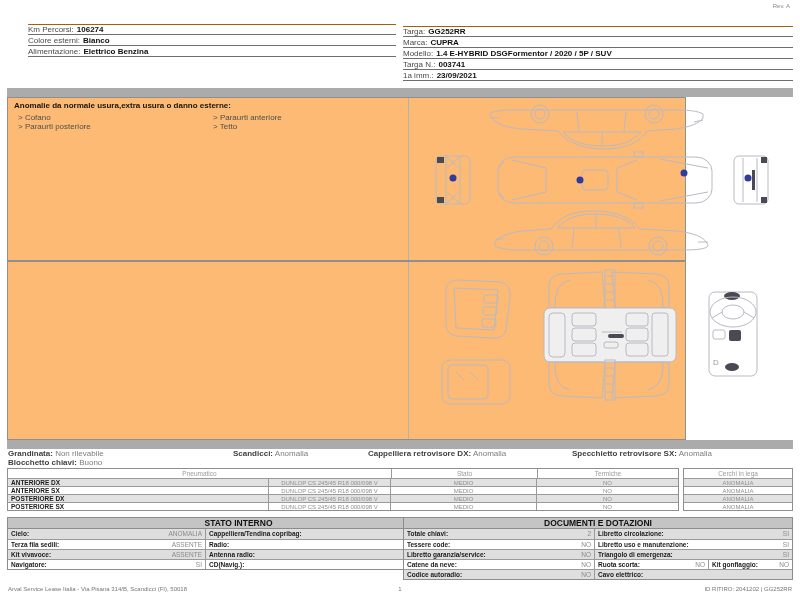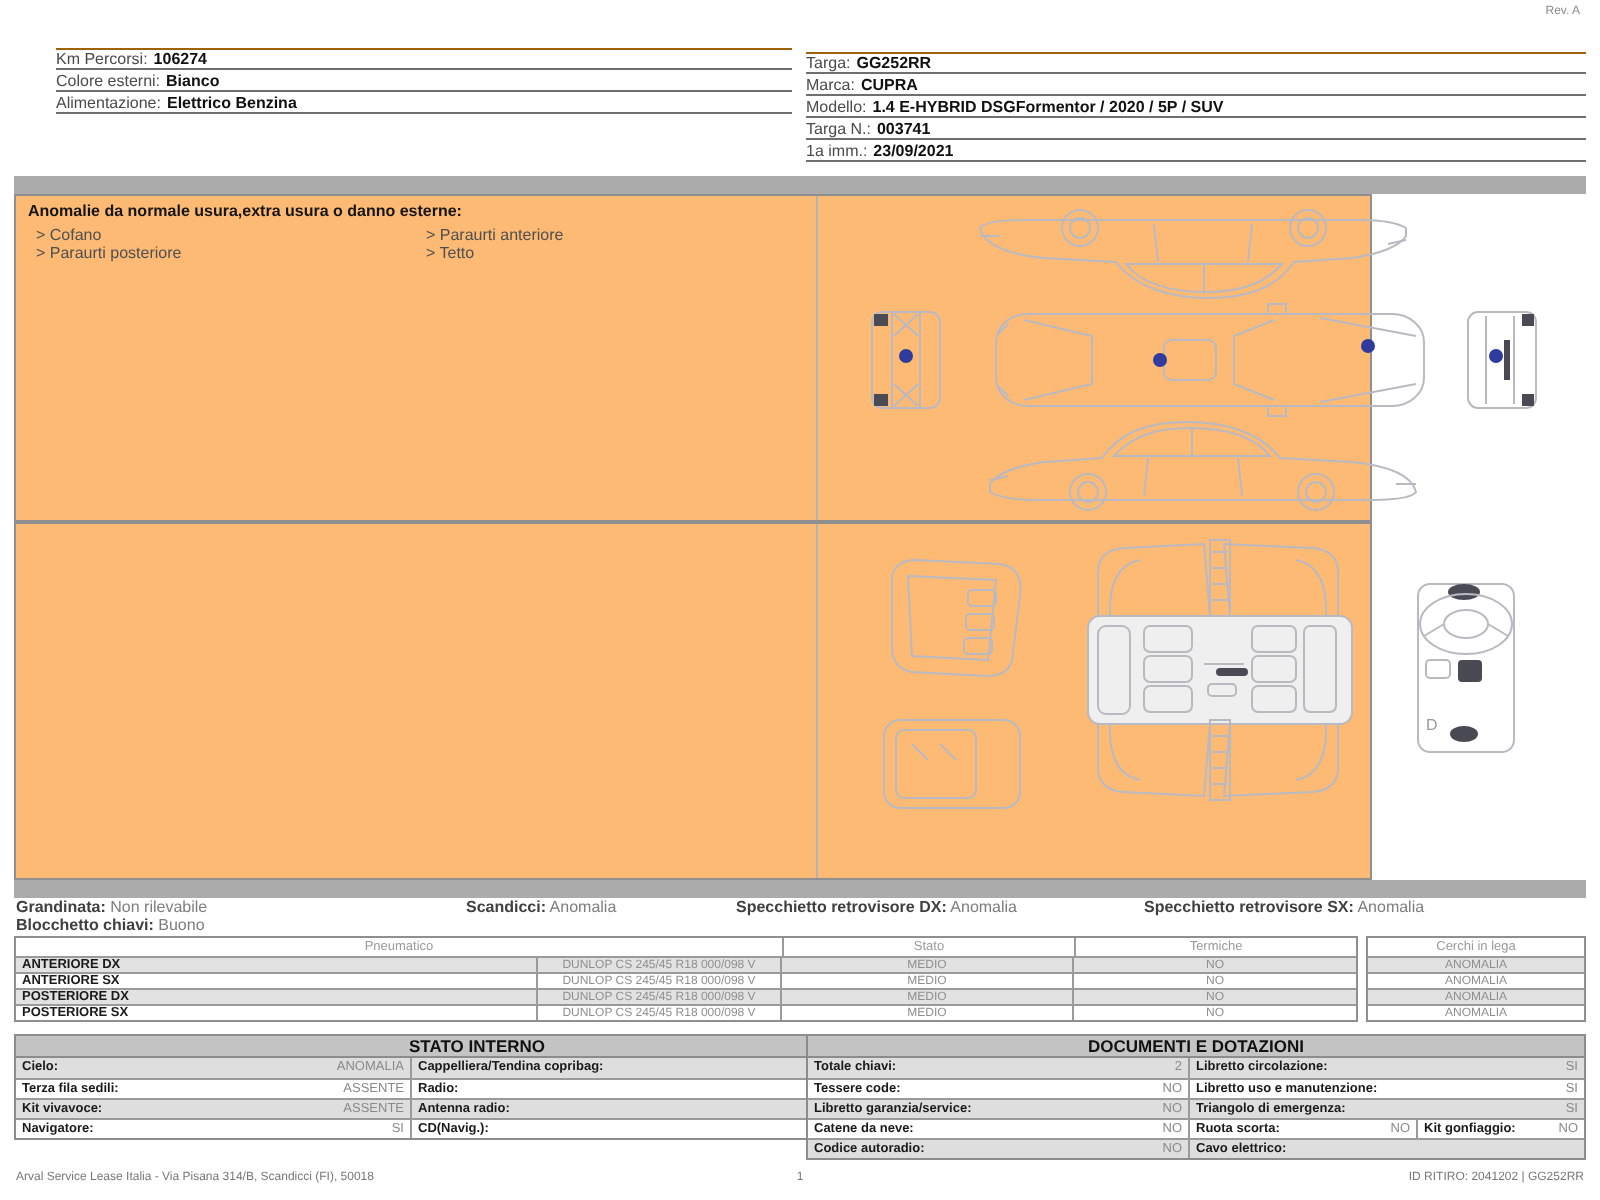--- a/index.html
+++ b/index.html
@@ -251,21 +251,21 @@
   </div>
   <div class="cond" style="left:8px;top:458px">
     <span class="clabel">Blocchetto chiavi:</span>
     <span class="cval">Buono</span>
   </div>
   <div class="cond" style="left:233px;top:449px">
     <span class="clabel">Scandicci:</span>
     <span class="cval">Anomalia</span>
   </div>
   <div class="cond" style="left:368px;top:449px">
-    <span class="clabel">Specchietto retrovisore DX:</span>
+    <span class="clabel">Cappelliera retrovisore DX:</span>
     <span class="cval">Anomalia</span>
   </div>
   <div class="cond" style="left:572px;top:449px">
     <span class="clabel">Specchietto retrovisore SX:</span>
     <span class="cval">Anomalia</span>
   </div>
 
   <div class="ttable" id="tyre-main">
     <div class="trow th">
       <div class="tc hd w12">Pneumatico</div>

